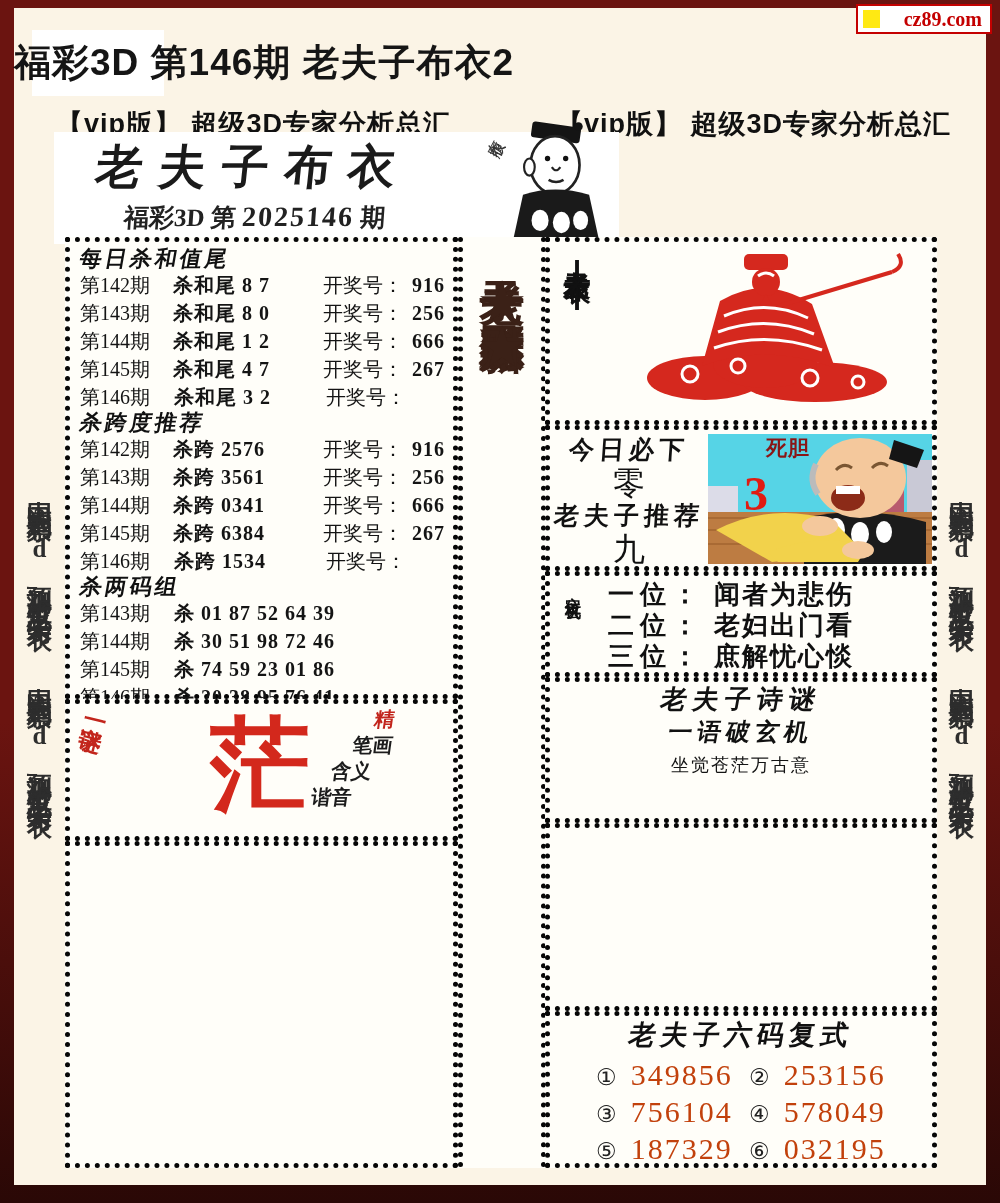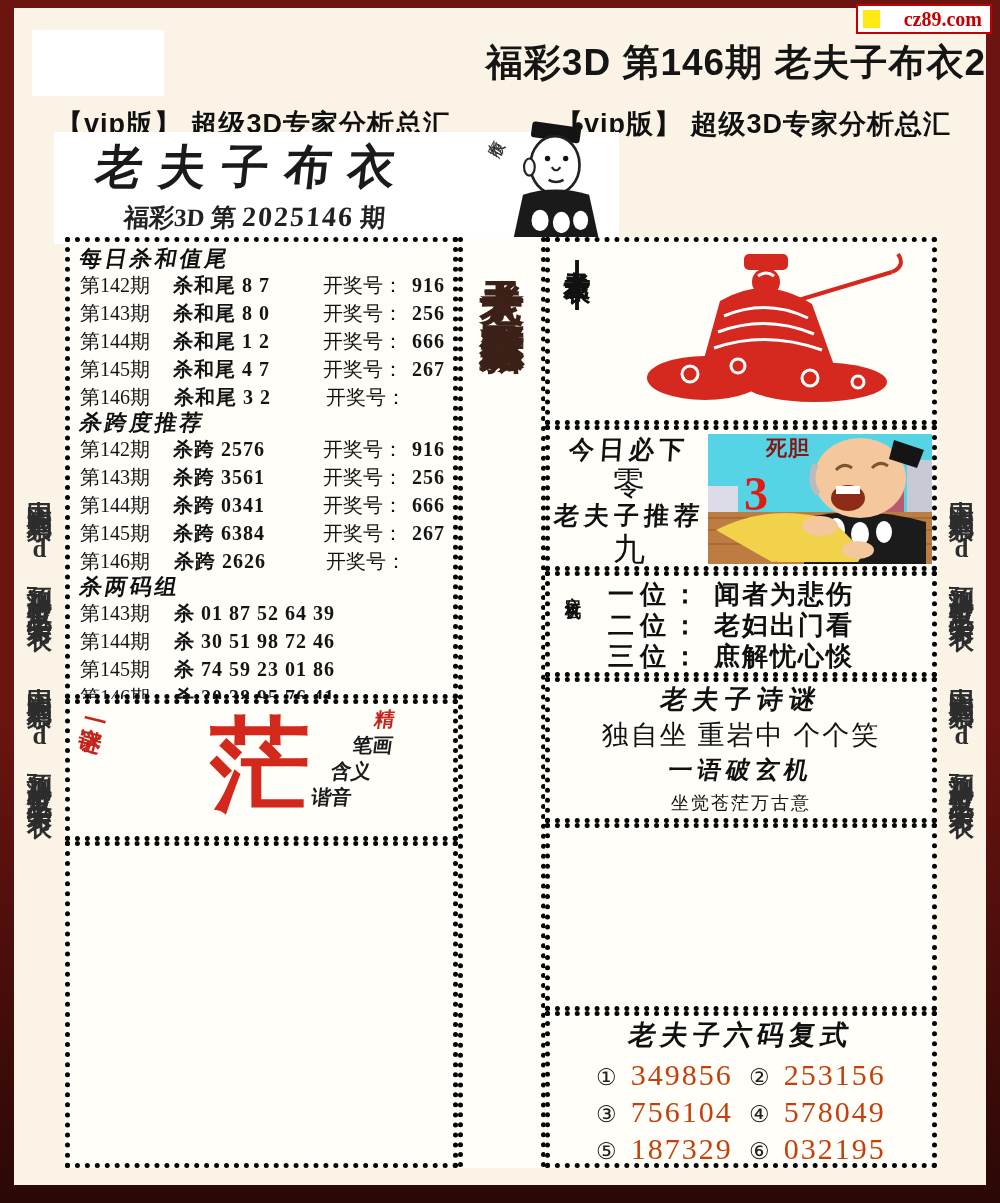--- a/index.html
+++ b/index.html
@@ -10,21 +10,21 @@
            background:#fbf4e6; }
   .white-patch { position:absolute; left:18px; top:22px; width:132px; height:66px; background:#ffffff; }
 
   
   .badge { position:absolute; top:-4px; right:-6px; height:30px; background:#fff;
            border:2px solid #c40000; display:flex; align-items:center; gap:5px;
            padding:2px 8px 2px 5px; text-decoration:none; }
   .badge-sq { width:17px; height:18px; background:#ffe913; display:inline-block; }
   .badge-txt { color:#c40000; font-size:20px; font-weight:bold; font-family:"Liberation Serif",serif;margin-left:19px; }
 
-  .title { position:absolute; top:30px; left:0; width:100%; text-align:right;
+  .title { position:absolute; top:30px; left:0; width:100%; text-align:left;
            font-size:37px; font-weight:bold; color:#151515;
            font-family:"Liberation Sans", sans-serif; letter-spacing:1px; }
 
   .vip { position:absolute; top:98px; font-size:27px; font-weight:bold; color:#111;
          font-family:"Liberation Sans", sans-serif; letter-spacing:1px; }
   .vip-left { left:42px; } .vip-right { left:542px; }
 
   
   .banner { position:absolute; left:40px; top:124px; width:565px; height:112px; background:#fff; }
   .banner-title { font-size:47px; font-weight:bold; color:#1a1a1a; letter-spacing:16px;
@@ -229,21 +229,21 @@
           <span class="c-draw">666</span>
         </div>
         <div class="row">
           <span class="c-issue">第145期</span>
           <span class="c-kill">杀跨 6384</span>
           <span class="c-lab">开奖号：</span>
           <span class="c-draw">267</span>
         </div>
         <div class="row">
           <span class="c-issue">第146期</span>
-          <span class="c-kill">杀跨 2626</span>
+          <span class="c-kill">杀跨 1534</span>
           <span class="c-lab">开奖号：</span>
           <span class="c-draw"></span>
         </div>
 
         <div class="sec-title">杀两码组</div>
         <div class="row">
           <span class="c-issue">第143期</span>
           <span class="c-kill wide">杀 01 87 52 64 39</span>
         </div>
         <div class="row">
@@ -354,21 +354,20 @@
             <span class="pos">二位：</span><span>老妇出门看</span>
           </div>
           <div class="pos-line">
             <span class="pos">三位：</span><span>庶解忧心惔</span>
           </div>
         </div>
       </div>
 
       <div class="dotbox rbox4">
         <div class="poem-title">老夫子诗谜</div>
-        <div class="poem-line1">独自坐 重岩中 个个笑</div>
         <div class="poem-sub">一语破玄机</div>
         <div class="poem-line2">坐觉苍茫万古意</div>
       </div>
 
       <div class="dotbox rbox5"></div>
 
       <div class="dotbox rbox6">
         <div class="six-title">老夫子六码复式</div>
         <div class="six-grid">
           <div class="six-item">

